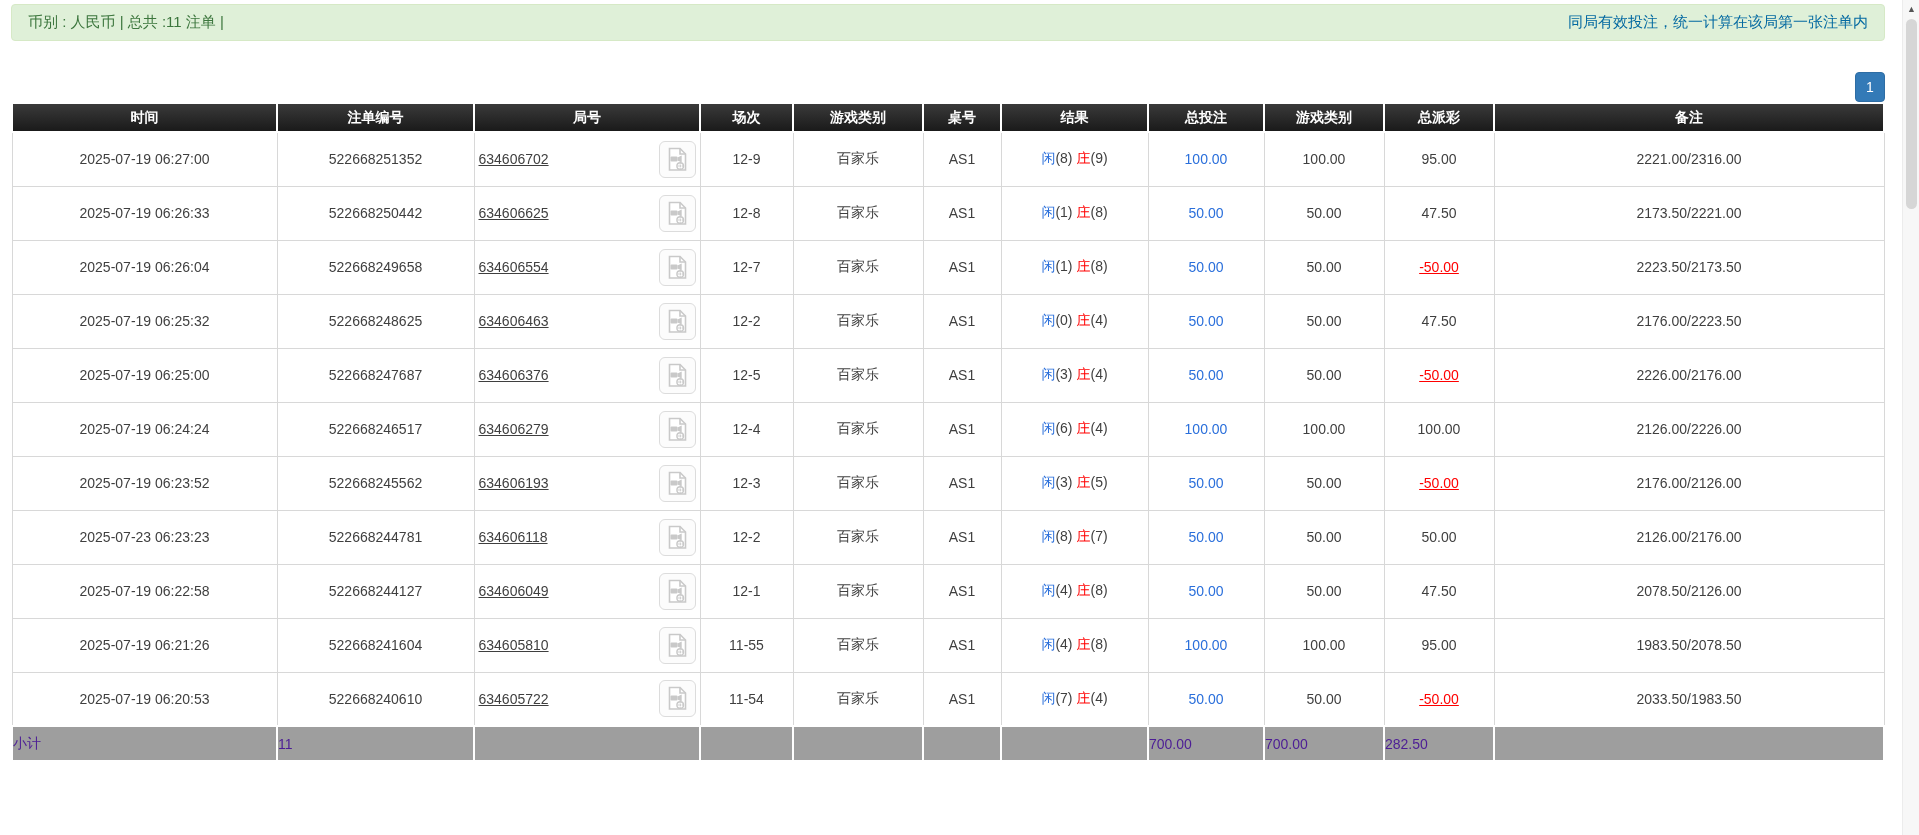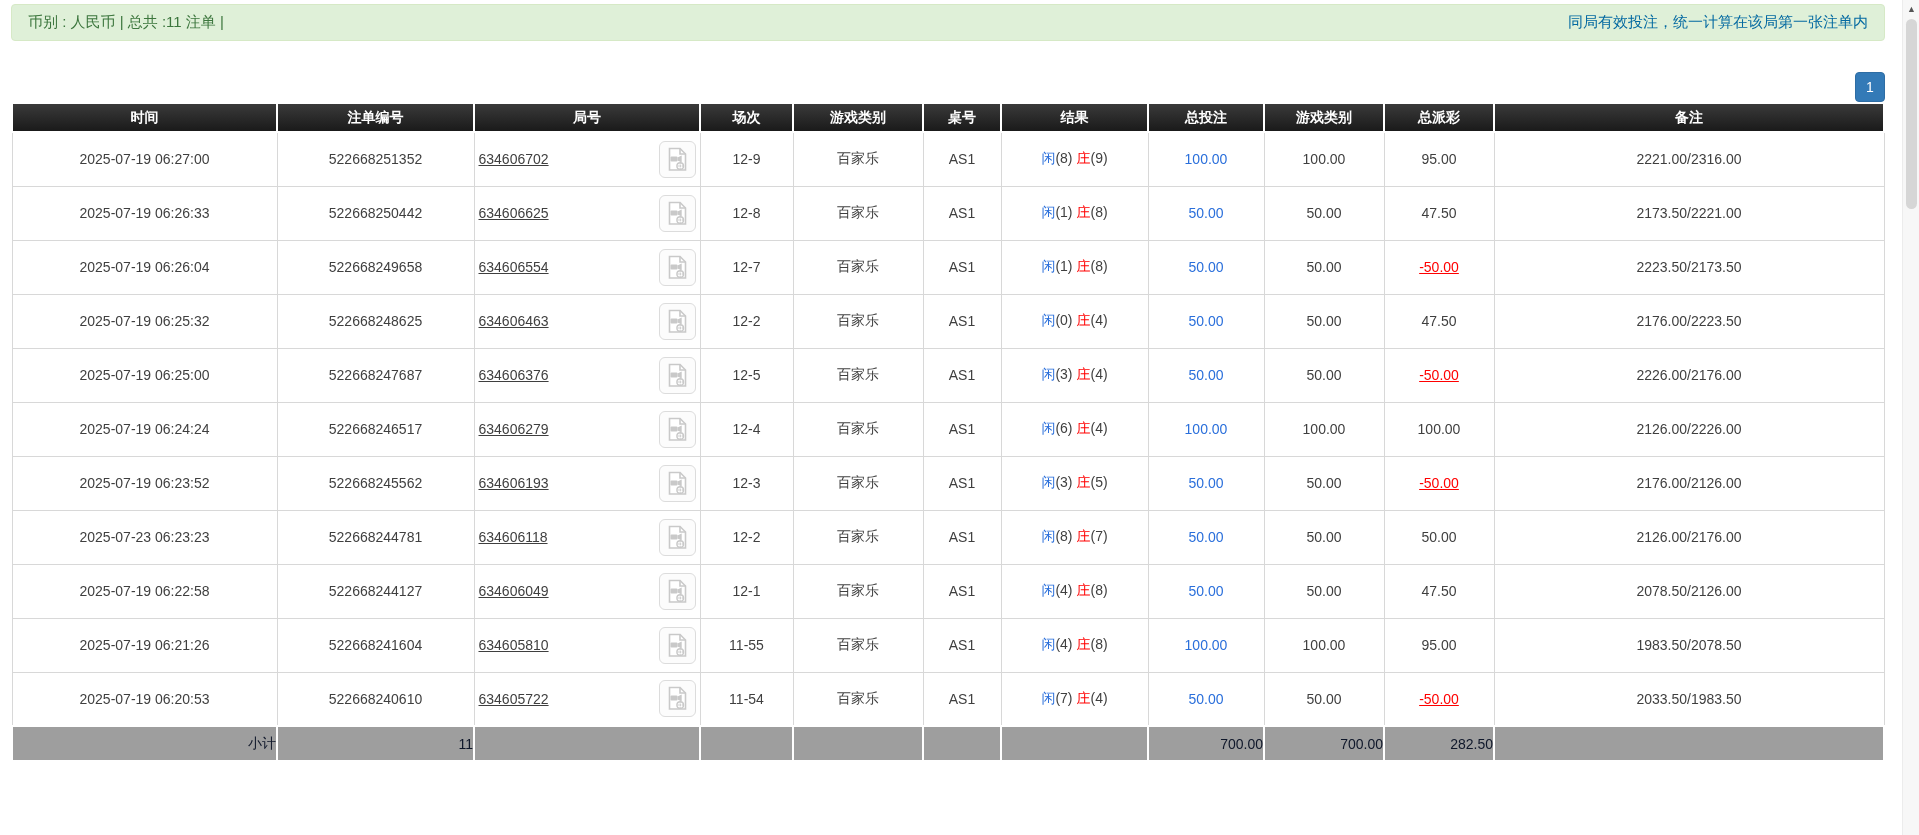--- a/index.html
+++ b/index.html
@@ -72,23 +72,23 @@
     border: 1px solid #d8d8d8;
     text-align: center;
     vertical-align: middle;
     padding: 2px 4px;
     background: #fff;
     color: #3f3f3f;
   }
   tfoot td {
     height: 35px;
     background: #9e9e9e;
-    color: #0f172a;
+    color: #4c1d95;
     border: 2px solid #fff;
-    text-align: right;
+    text-align: left;
     vertical-align: middle;
     font-size: 14px;
   }
   .blue { color: #2a6fdb; }
   .red { color: #ff0000; }
   .neg { color: #ff0000; text-decoration: underline; }
   .bet-link { color: #2a6fdb; cursor: pointer; }
   .round-cell-inner {
     display: flex;
     align-items: center;

